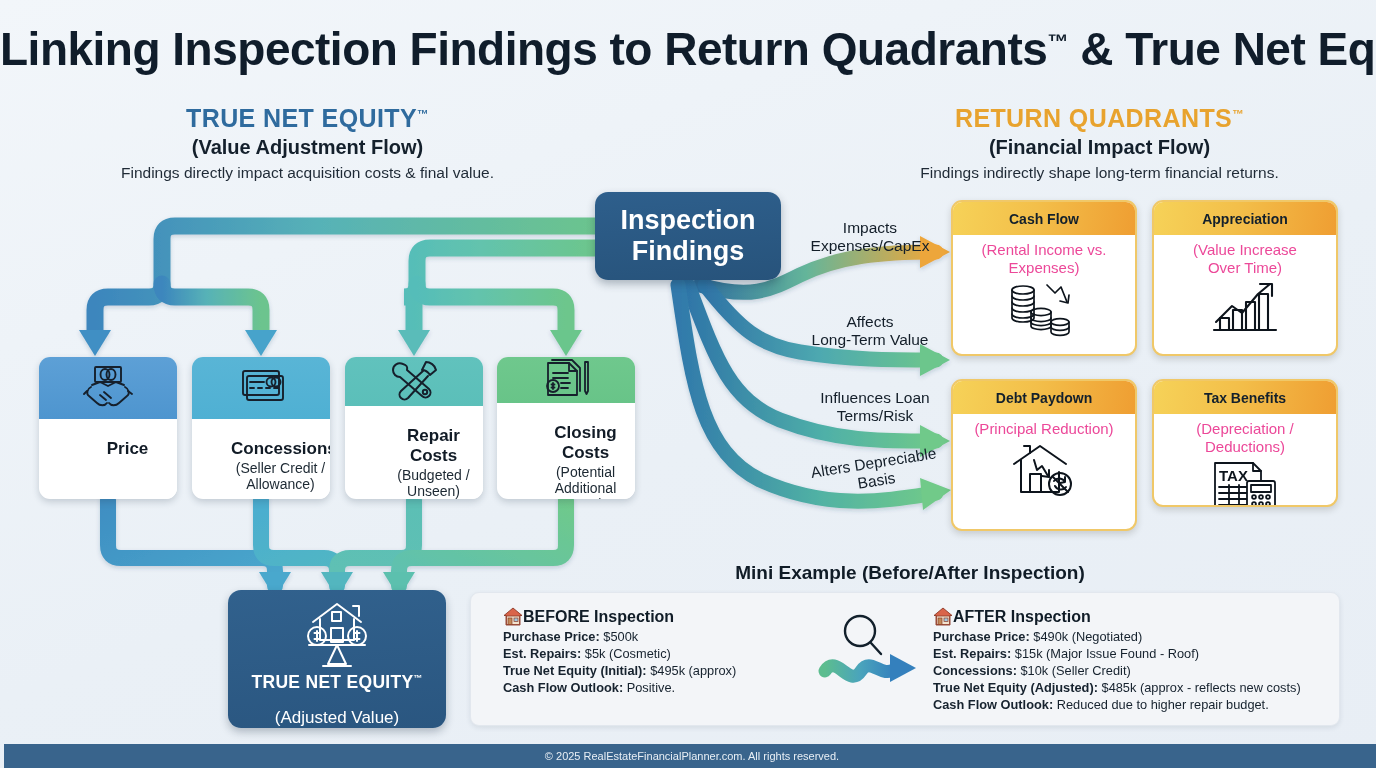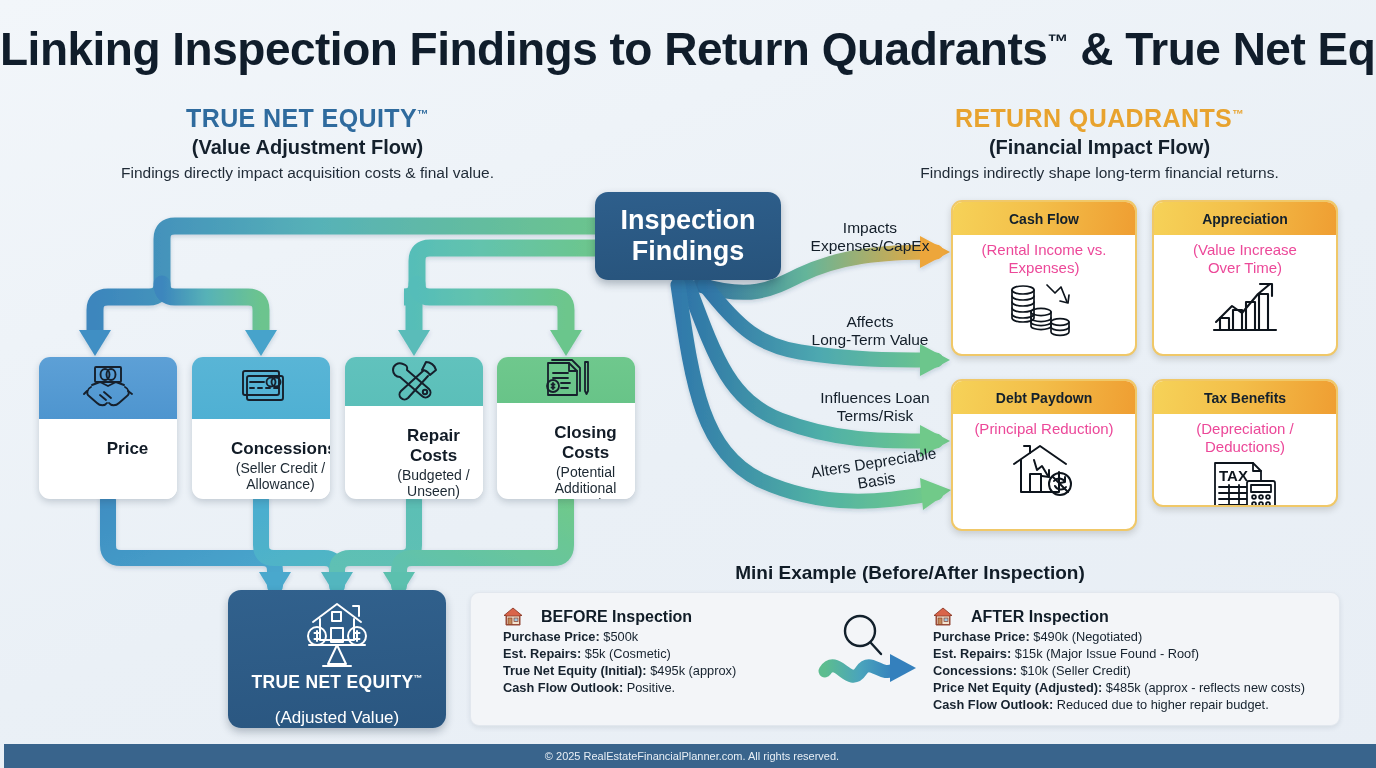--- a/index.html
+++ b/index.html
@@ -139,21 +139,21 @@
   }
   #mini-box {
     position: absolute; left: 470px; top: 592px; width: 870px; height: 134px;
     background: #f3f5f8; border: 1px solid #e2e7ee;
     border-radius: 9px;
     box-shadow: 0 2px 5px rgba(40,60,80,0.10);
   }
   .mini-col { position: absolute; top: 14px; }
   #mini-before { left: 32px; width: 330px; }
   #mini-after  { left: 462px; width: 400px; }
-  .mini-head { font-size: 16px; font-weight: bold; color: #101c27; display: flex; align-items: center; gap: 18px; margin-bottom: 2px; }
+  .mini-head { font-size: 16px; font-weight: bold; color: #101c27; display: flex; align-items: center; gap: 0; margin-bottom: 2px; }
   .mini-line { font-size: 12.8px; color: #16222e; line-height: 1.33; white-space: nowrap; }
   .mini-line b { font-weight: bold; }
 
   
   #footer {
     position: absolute; left: 4px; bottom: 0; width: 1376px; height: 24px;
     background: #39648c;
     display: flex; align-items: center; justify-content: center;
     color: #e8eff5; font-size: 11px;
   }
@@ -537,21 +537,21 @@
           <path d="M10 1 L19 8.5 L17 8.5 L17 18 L3 18 L3 8.5 L1 8.5 Z" fill="#d9644a" stroke="#8d3a27" stroke-width="0.9"></path>
           <rect x="3.5" y="9" width="13" height="8.5" fill="#f2e3cf" stroke="#8d3a27" stroke-width="0.8"></rect>
           <rect x="5" y="11" width="4" height="6.5" fill="#c08a58" stroke="#8d3a27" stroke-width="0.7"></rect>
           <rect x="11" y="11" width="4" height="3.5" fill="#9fc6dd" stroke="#8d3a27" stroke-width="0.7"></rect>
         </svg>
         <span>AFTER Inspection</span>
       </div>
       <div class="mini-line"><b>Purchase Price:</b><span> $490k (Negotiated)</span></div>
       <div class="mini-line"><b>Est. Repairs:</b><span> $15k (Major Issue Found - Roof)</span></div>
       <div class="mini-line"><b>Concessions:</b><span> $10k (Seller Credit)</span></div>
-      <div class="mini-line"><b>Price Net Equity (Adjusted):</b><span> $485k (approx - reflects new costs)</span></div>
+      <div class="mini-line"><b>True Net Equity (Adjusted):</b><span> $485k (approx - reflects new costs)</span></div>
       <div class="mini-line"><b>Cash Flow Outlook:</b><span> Reduced due to higher repair budget.</span></div>
     </div>
   </div>
 
   <div id="footer">
     <span>© 2025 RealEstateFinancialPlanner.com. All rights reserved.</span>
   </div>
 
 </div>
 

